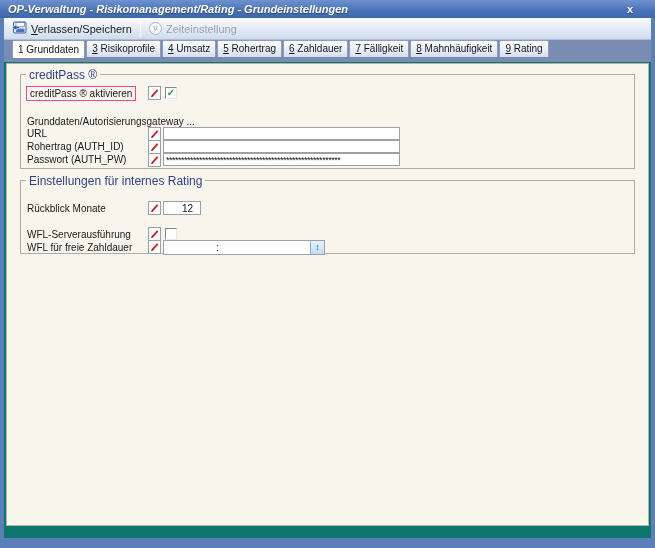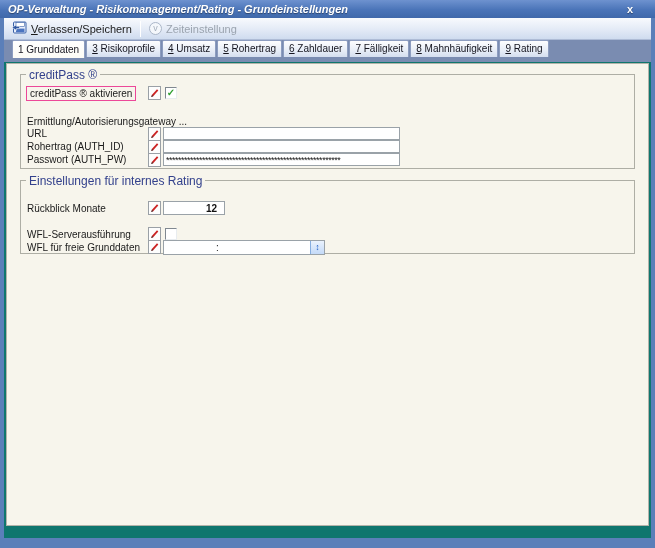--- a/index.html
+++ b/index.html
@@ -88,21 +88,21 @@
     font-size:10px; line-height:10px; text-align:center; color:#2e9e2e; font-weight:bold;
     cursor:pointer;
   }
 
   .txt {
     border:1px solid #9aa2a8; background:#fff; font-family:"Liberation Sans",sans-serif;
     font-size:10px; height:13px; padding:0 2px; color:#111;
   }
   .txt.wide { width:237px; }
   .txt.pw { font-size:9px; letter-spacing:-0.5px; overflow:hidden; }
-  .txt.num { width:62px; height:14px; text-align:right; padding-right:7px;font-weight:bold; }
+  .txt.num { width:38px; height:14px; text-align:right; padding-right:7px; }
 
   .combo {
     width:162px; height:15px; border:1px solid #9aa2a8; background:#fff; position:relative;
     font-size:10px; line-height:13px; cursor:pointer;
   }
   .combo .val { position:absolute; left:52px; top:0; color:#222; }
   .combo .spin {
     position:absolute; right:0; top:0; bottom:0; width:14px;
     background:linear-gradient(#eaf2fd, #c4daf8); border-left:1px solid #86aee0;
     color:#1e5fc8; font-size:9px; line-height:13px; text-align:center;
@@ -158,21 +158,21 @@
 
           <span class="abs labelbox" style="left:5px; top:11px;">creditPass ® aktivieren</span>
           <button class="abs editbtn" style="left:127px; top:11px;">
             <svg width="9" height="10" viewBox="0 0 9 10">
               <path d="M1.2 9 L2 6.8 L7 1.2 L8.3 2.4 L3.2 8.2 Z" fill="#cc2222"></path>
               <path d="M1.2 9 L2 6.8 L3.2 8.2 Z" fill="#3a3a3a"></path>
             </svg>
           </button>
           <span class="abs checkbox" style="left:144px; top:12px;">✓</span>
 
-          <span class="abs lbl" style="left:6px; top:41px;">Ermittlung/Autorisierungsgateway ...</span>
+          <span class="abs lbl" style="left:6px; top:41px;">Grunddaten/Autorisierungsgateway ...</span>
 
           <span class="abs lbl" style="left:6px; top:53px;">URL</span>
           <button class="abs editbtn" style="left:127px; top:52px;">
             <svg width="9" height="10" viewBox="0 0 9 10">
               <path d="M1.2 9 L2 6.8 L7 1.2 L8.3 2.4 L3.2 8.2 Z" fill="#cc2222"></path>
               <path d="M1.2 9 L2 6.8 L3.2 8.2 Z" fill="#3a3a3a"></path>
             </svg>
           </button>
           <input class="abs txt wide" style="left: 142px; top: 52px;" value="">
 
@@ -209,21 +209,21 @@
 
           <span class="abs lbl" style="left:6px; top:48px;">WFL-Serverausführung</span>
           <button class="abs editbtn" style="left:127px; top:46px;">
             <svg width="9" height="10" viewBox="0 0 9 10">
               <path d="M1.2 9 L2 6.8 L7 1.2 L8.3 2.4 L3.2 8.2 Z" fill="#cc2222"></path>
               <path d="M1.2 9 L2 6.8 L3.2 8.2 Z" fill="#3a3a3a"></path>
             </svg>
           </button>
           <span class="abs checkbox" style="left:144px; top:47px;"></span>
 
-          <span class="abs lbl" style="left:6px; top:61px;">WFL für freie Grunddaten</span>
+          <span class="abs lbl" style="left:6px; top:61px;">WFL für freie Zahldauer</span>
           <button class="abs editbtn" style="left:127px; top:59px;">
             <svg width="9" height="10" viewBox="0 0 9 10">
               <path d="M1.2 9 L2 6.8 L7 1.2 L8.3 2.4 L3.2 8.2 Z" fill="#cc2222"></path>
               <path d="M1.2 9 L2 6.8 L3.2 8.2 Z" fill="#3a3a3a"></path>
             </svg>
           </button>
           <div class="abs combo" style="left:142px; top:59px;">
             <span class="val">:</span>
             <span class="spin">↕</span>
           </div>

